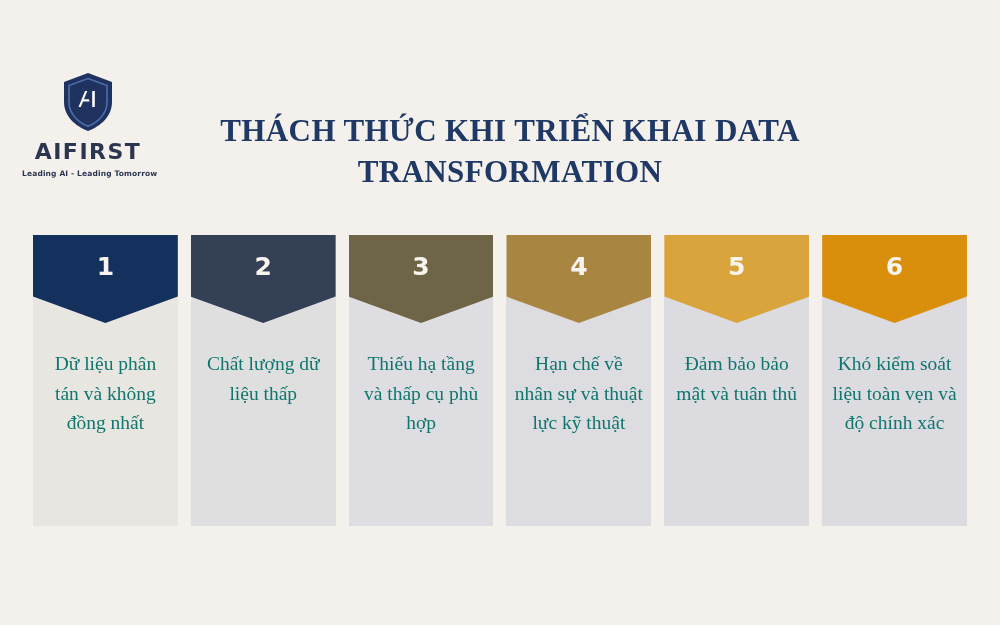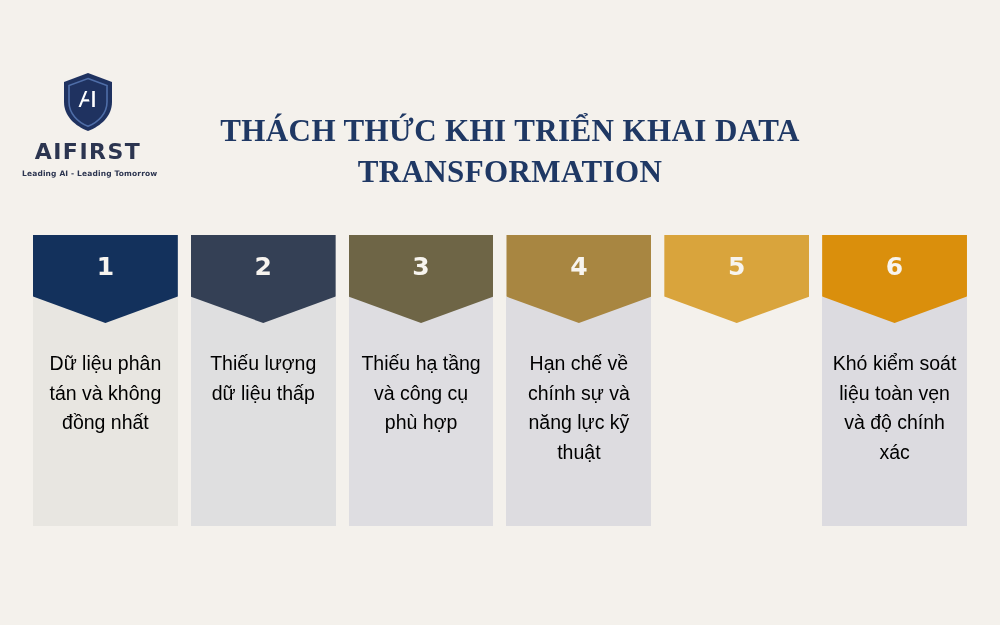--- a/index.html
+++ b/index.html
@@ -110,24 +110,24 @@
     font-family: "DejaVu Sans", sans-serif;
     font-size: 25px;
     font-weight: bold;
     color: #f7f4ef;
   }
 
   .card-body {
     flex: 1 1 auto;
     padding: 26px 8px 10px;
     text-align: center;
-    font-family: Liberation Sans, sans-serif;
+    font-family: Liberation Serif, serif;
     font-size: 19.5px;
     line-height: 1.52;
-    color: #000000;
+    color: #0f766e;
     margin-top: -26px;
     padding-top: 52px;
     box-sizing: border-box;
   }
 </style>
 </head>
 <body>
 
 <div class="header">
 
@@ -156,44 +156,45 @@
       <div class="card-number">1</div>
     </div>
     <div class="card-body" style="background:#e8e6e1">Dữ liệu phân tán và không đồng nhất</div>
   </div>
 
   <div class="card">
     <div class="card-head">
       <div class="card-head-shape" style="background:#344055"></div>
       <div class="card-number">2</div>
     </div>
-    <div class="card-body" style="background:#dfdfe0">Thiếu lượng dữ liệu thấp</div>
+    <div class="card-body" style="background:#dfdfe0">Chất lượng dữ liệu thấp</div>
   </div>
 
   <div class="card">
     <div class="card-head">
       <div class="card-head-shape" style="background:#6e6546"></div>
       <div class="card-number">3</div>
     </div>
-    <div class="card-body" style="background:#dedde1">Thiếu hạ tầng và công cụ phù hợp</div>
+    <div class="card-body" style="background:#dedde1">Thiếu hạ tầng và thấp cụ phù hợp</div>
   </div>
 
   <div class="card">
     <div class="card-head">
       <div class="card-head-shape" style="background:#a88641"></div>
       <div class="card-number">4</div>
     </div>
-    <div class="card-body" style="background:#dddce0">Hạn chế về chính sự và năng lực kỹ thuật</div>
+    <div class="card-body" style="background:#dddce0">Hạn chế về nhân sự và thuật lực kỹ thuật</div>
   </div>
 
   <div class="card">
     <div class="card-head">
       <div class="card-head-shape" style="background:#d9a43c"></div>
       <div class="card-number">5</div>
     </div>
+    <div class="card-body" style="background:#dcdbe0">Đảm bảo bảo mật và tuân thủ</div>
   </div>
 
   <div class="card">
     <div class="card-head">
       <div class="card-head-shape" style="background:#da8f0c"></div>
       <div class="card-number">6</div>
     </div>
     <div class="card-body" style="background:#dcdbe0">Khó kiểm soát liệu toàn vẹn và độ chính xác</div>
   </div>
 

